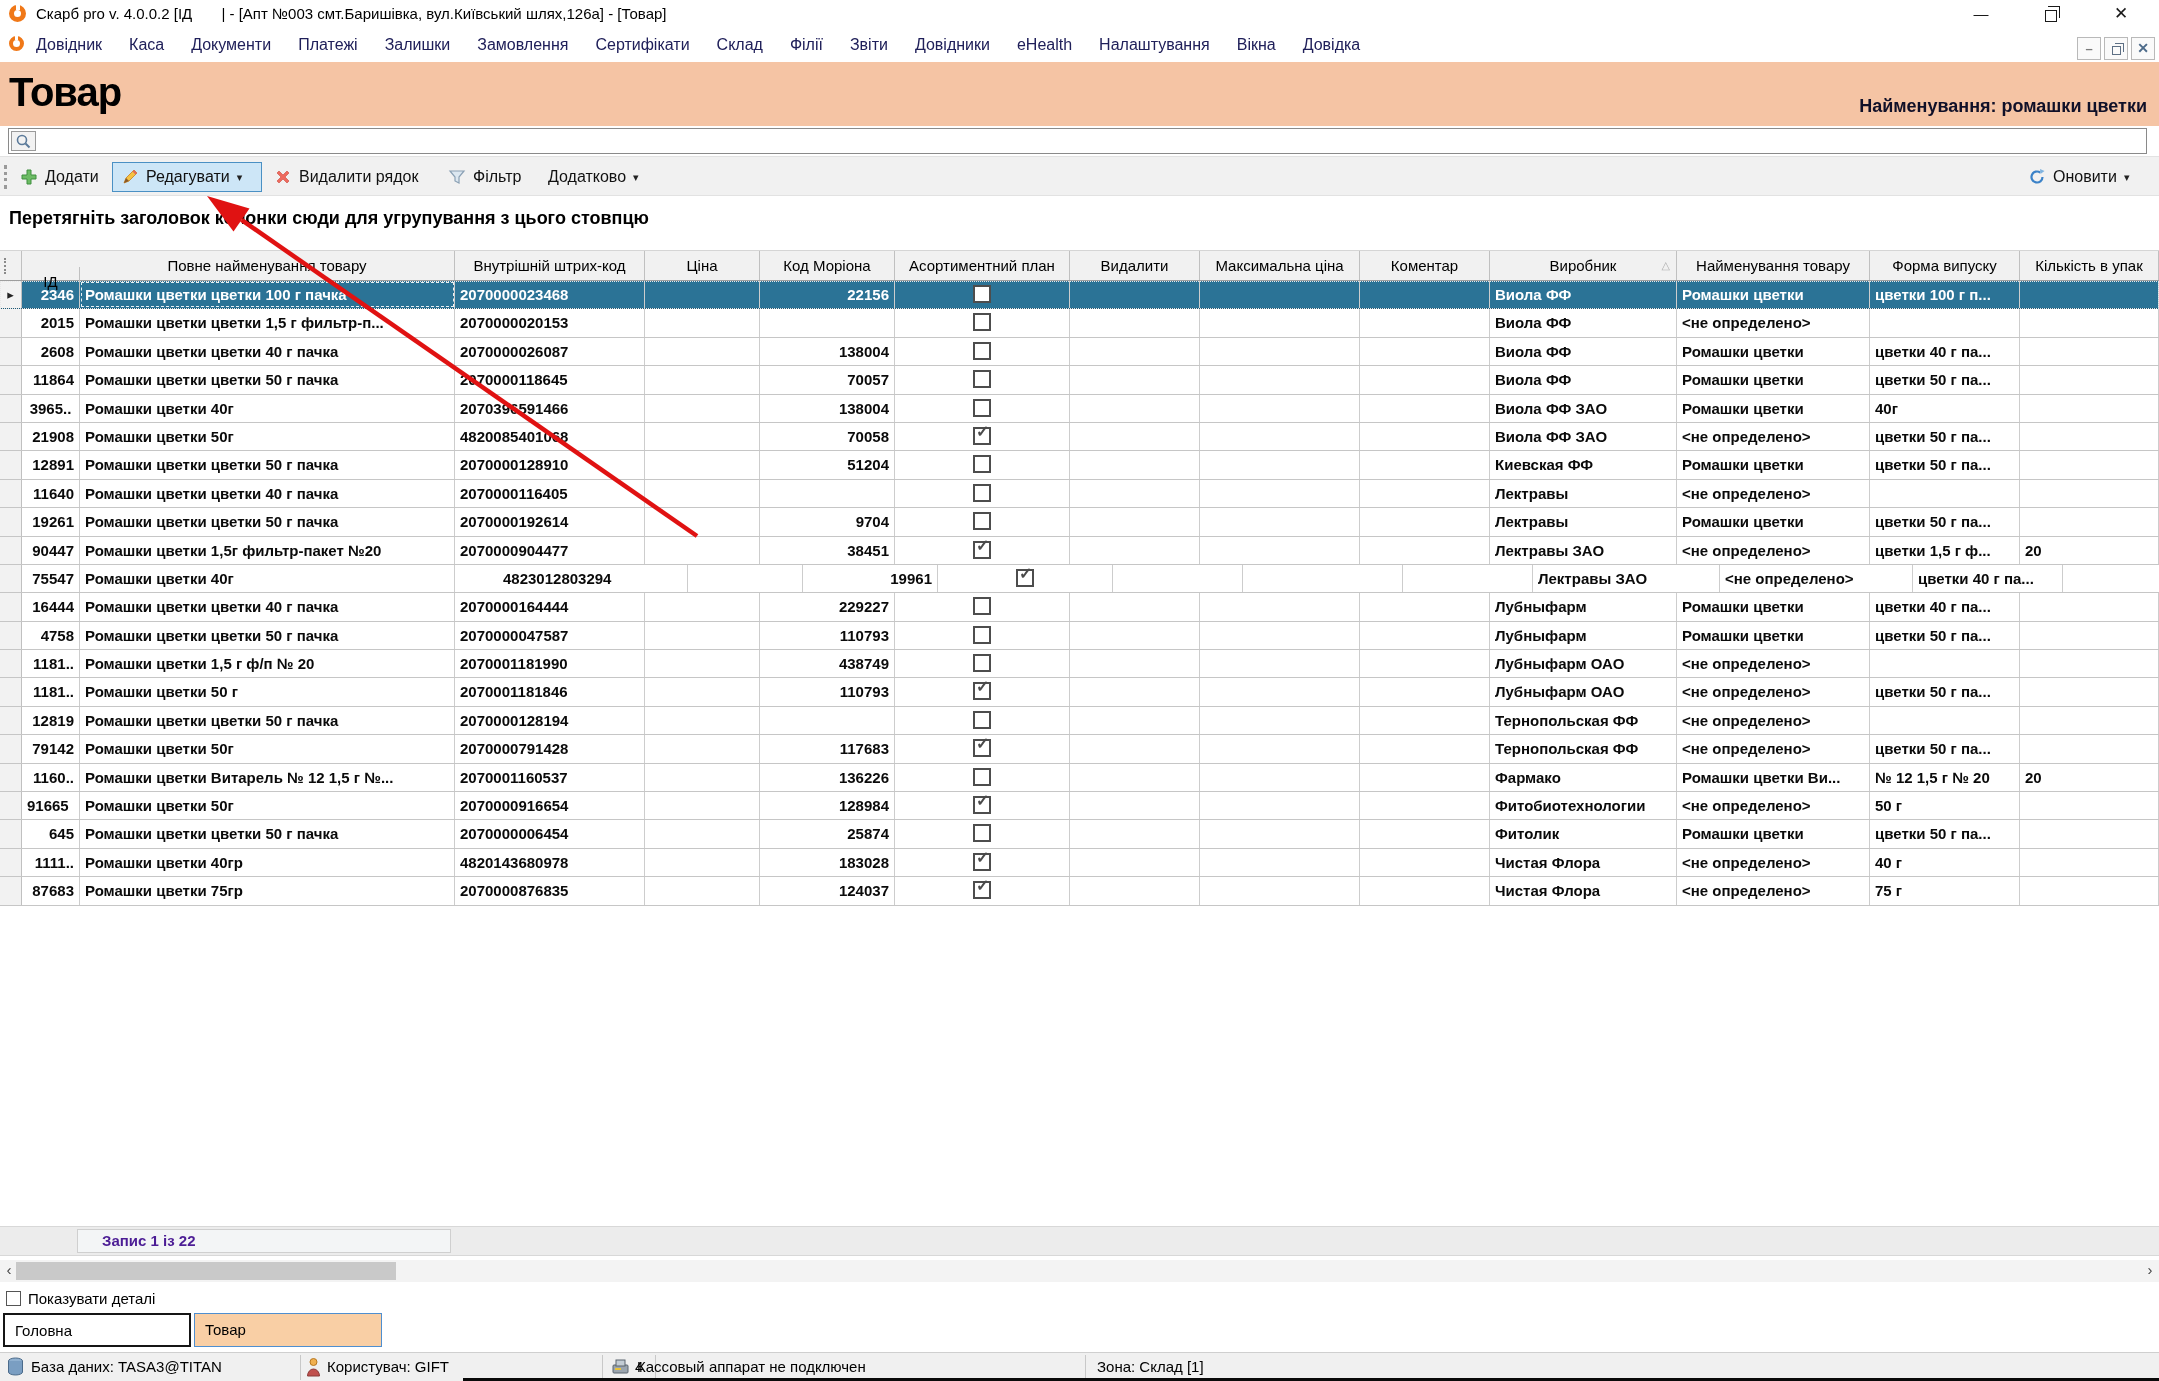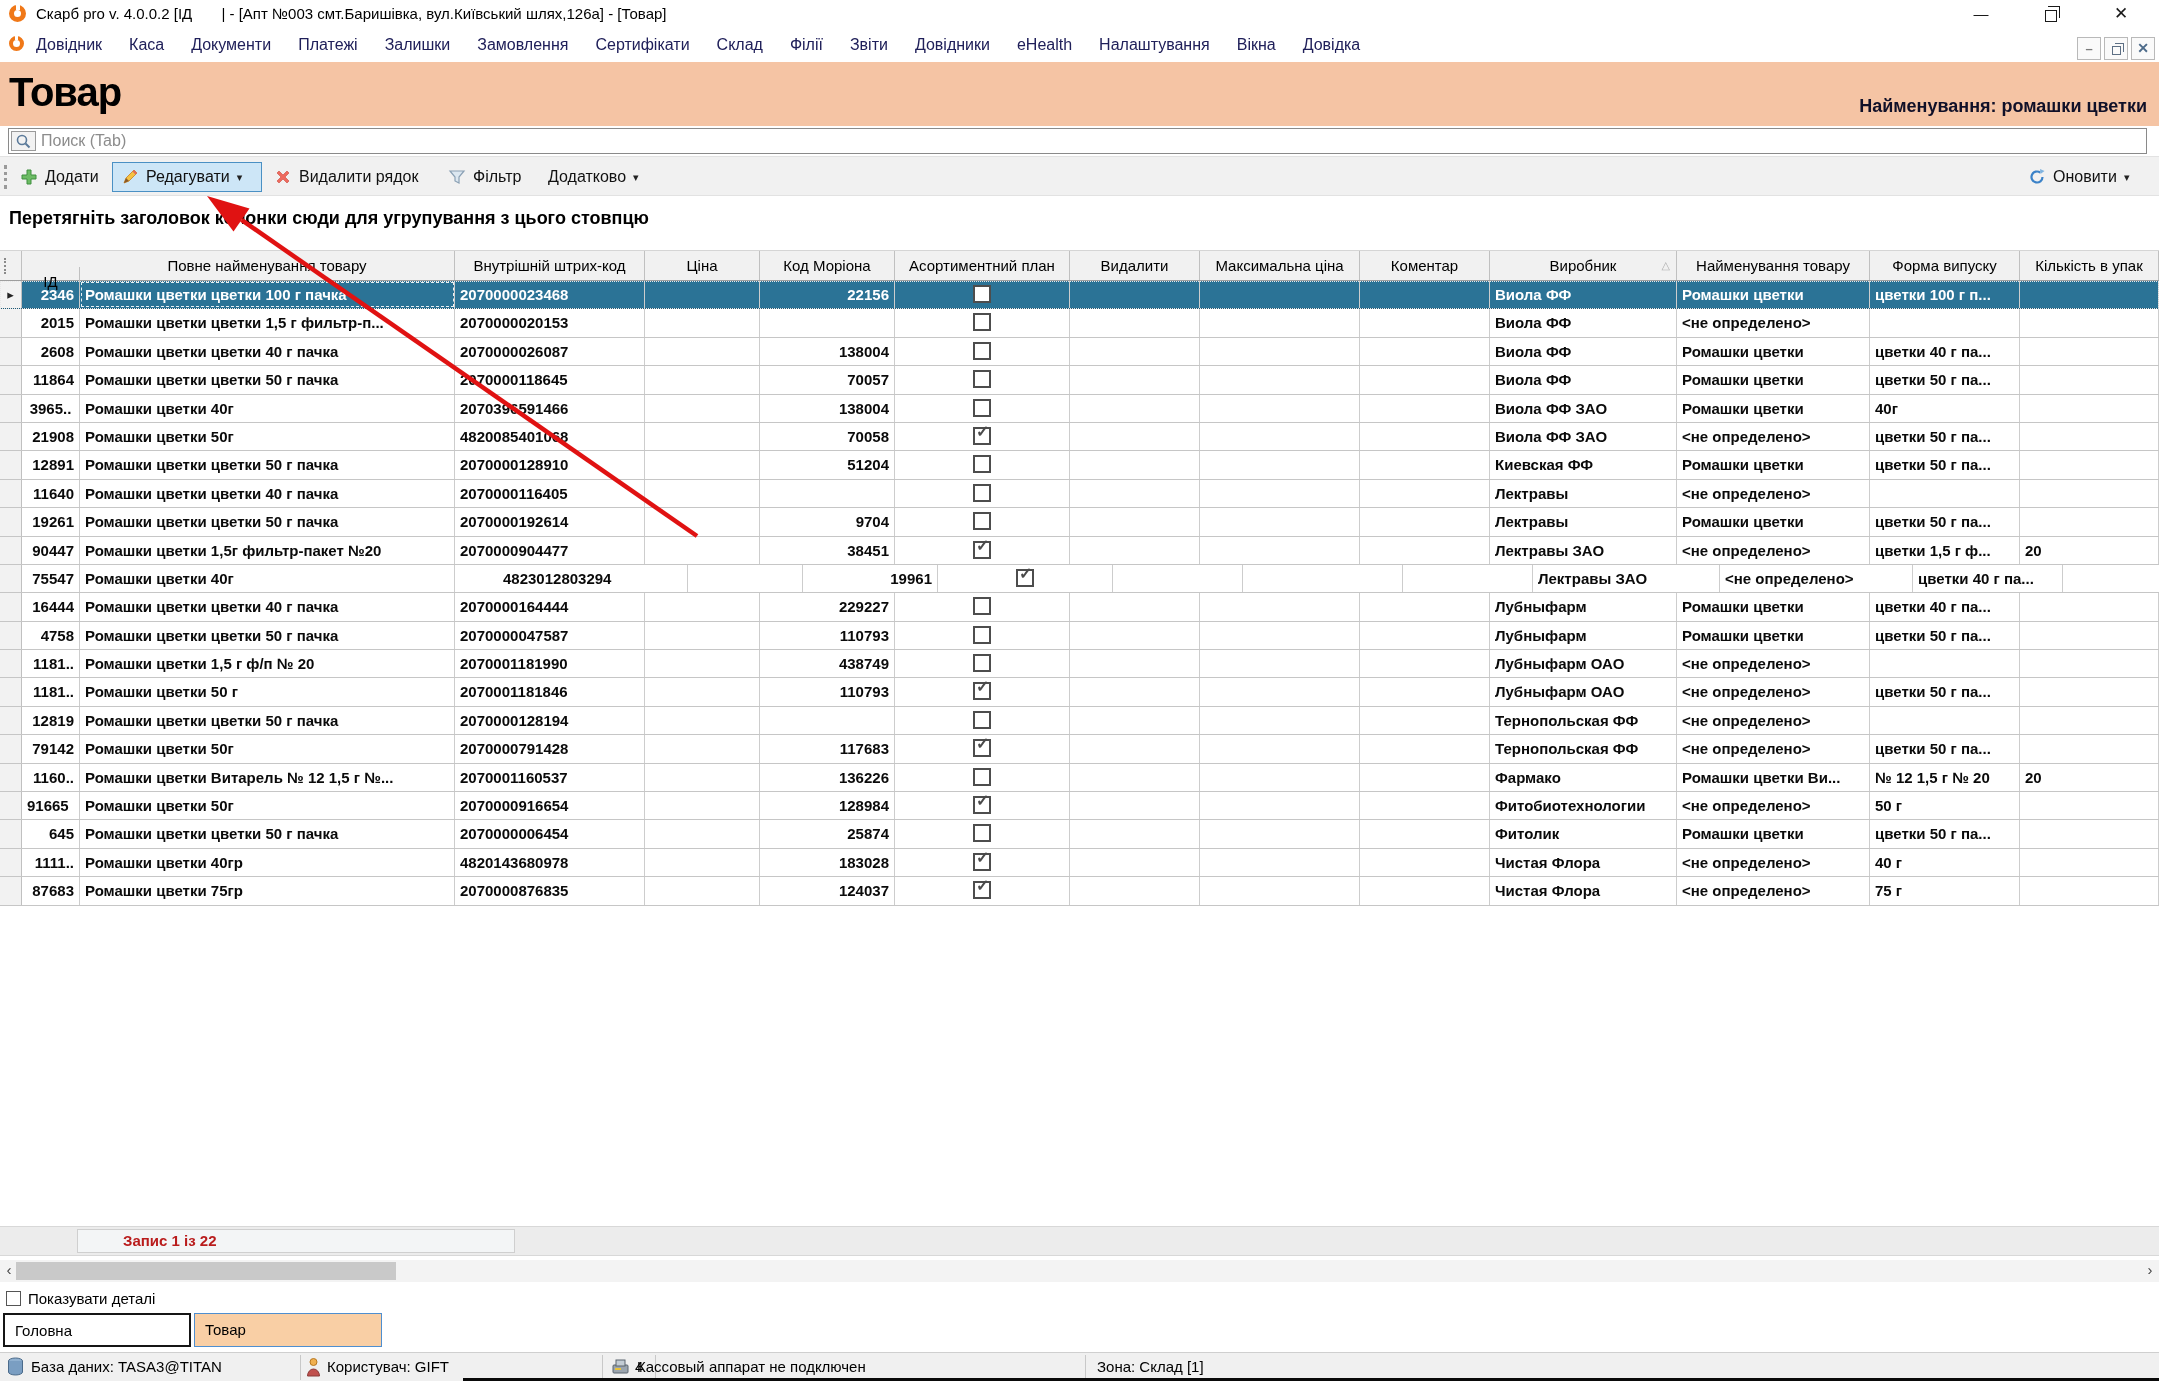--- a/index.html
+++ b/index.html
@@ -81,22 +81,22 @@
   .trow.selected .cell { color:#fff; }
   .trow.selected .cell.ind { color:#222; }
   .focus-cell { outline:1px dashed rgba(255,255,255,.9); outline-offset:-2px; }
   .cb { width:18px; height:18px; border:2px solid #4d4d4d; background:#fff; margin:4px auto 0 auto;
     position:relative; }
   .cb .mark { position:absolute; left:1px; top:-6px; font-size:16px; font-weight:bold; color:#4a4a4a; line-height:18px; }
 
   
   .record-band { position:absolute; left:0; top:1226px; width:2159px; height:30px; background:#ececec;
     border-top:1px solid #d8d8d8; border-bottom:1px solid #d8d8d8; }
-  .record-box { position:absolute; left:77px; top:2px; width:438px; height:24px; background:#f3f5f6;
-    border:1px solid #cfcfcf; font-size:15px; font-weight:bold; line-height:22px; padding-left:45px; color:#b91c1c; }
+  .record-box { position:absolute; left:77px; top:2px; width:374px; height:24px; background:#f3f5f6;
+    border:1px solid #cfcfcf; font-size:15px; font-weight:bold; line-height:22px; padding-left:24px; color:#4c1d95; }
 
   
   .hscroll { position:absolute; left:0; top:1260px; width:2159px; height:22px; background:#f3f3f3; }
   .sb-arrow { position:absolute; top:0; width:14px; height:22px; font-size:15px; color:#444; text-align:center; line-height:20px; }
   .sb-thumb { position:absolute; left:16px; top:2px; width:380px; height:18px; background:#c9c9c9; }
 
   
   .details-row { position:absolute; left:0; top:1290px; height:20px; width:600px; }
   .dcb { position:absolute; left:6px; top:1px; width:15px; height:15px; border:1px solid #555; background:#fff; }
   .details-row .lbl { position:absolute; left:28px; top:0; font-size:15px; color:#000; }
@@ -161,21 +161,20 @@
   <div class="right-label">Найменування: ромашки цветки</div>
 </div>
 
 <div class="search-wrap">
   <span class="search-icon-box">
     <svg width="23" height="18" viewBox="0 0 23 18">
         <circle cx="10" cy="8" r="4.5" fill="none" stroke="#5b7a9a" stroke-width="1.6"></circle>
         <line x1="13.5" y1="11.5" x2="17.5" y2="15.5" stroke="#5b7a9a" stroke-width="2"></line>
       </svg>
   </span>
-  <input class="search-input" type="text" placeholder="Поиск (Tab)" style="">
 </div>
 
 <div class="toolbar">
   <span class="grip"></span>
   <div class="tbtn tbtn-add">
     <svg class="icon16" viewBox="0 0 18 18">
         <path d="M7 2 h4 v5 h5 v4 h-5 v5 h-4 v-5 H2 V7 h5 z" fill="#6cbb64" stroke="#3f8f3f" stroke-width="1"></path>
       </svg>
     <span>Додати</span>
   </div>

